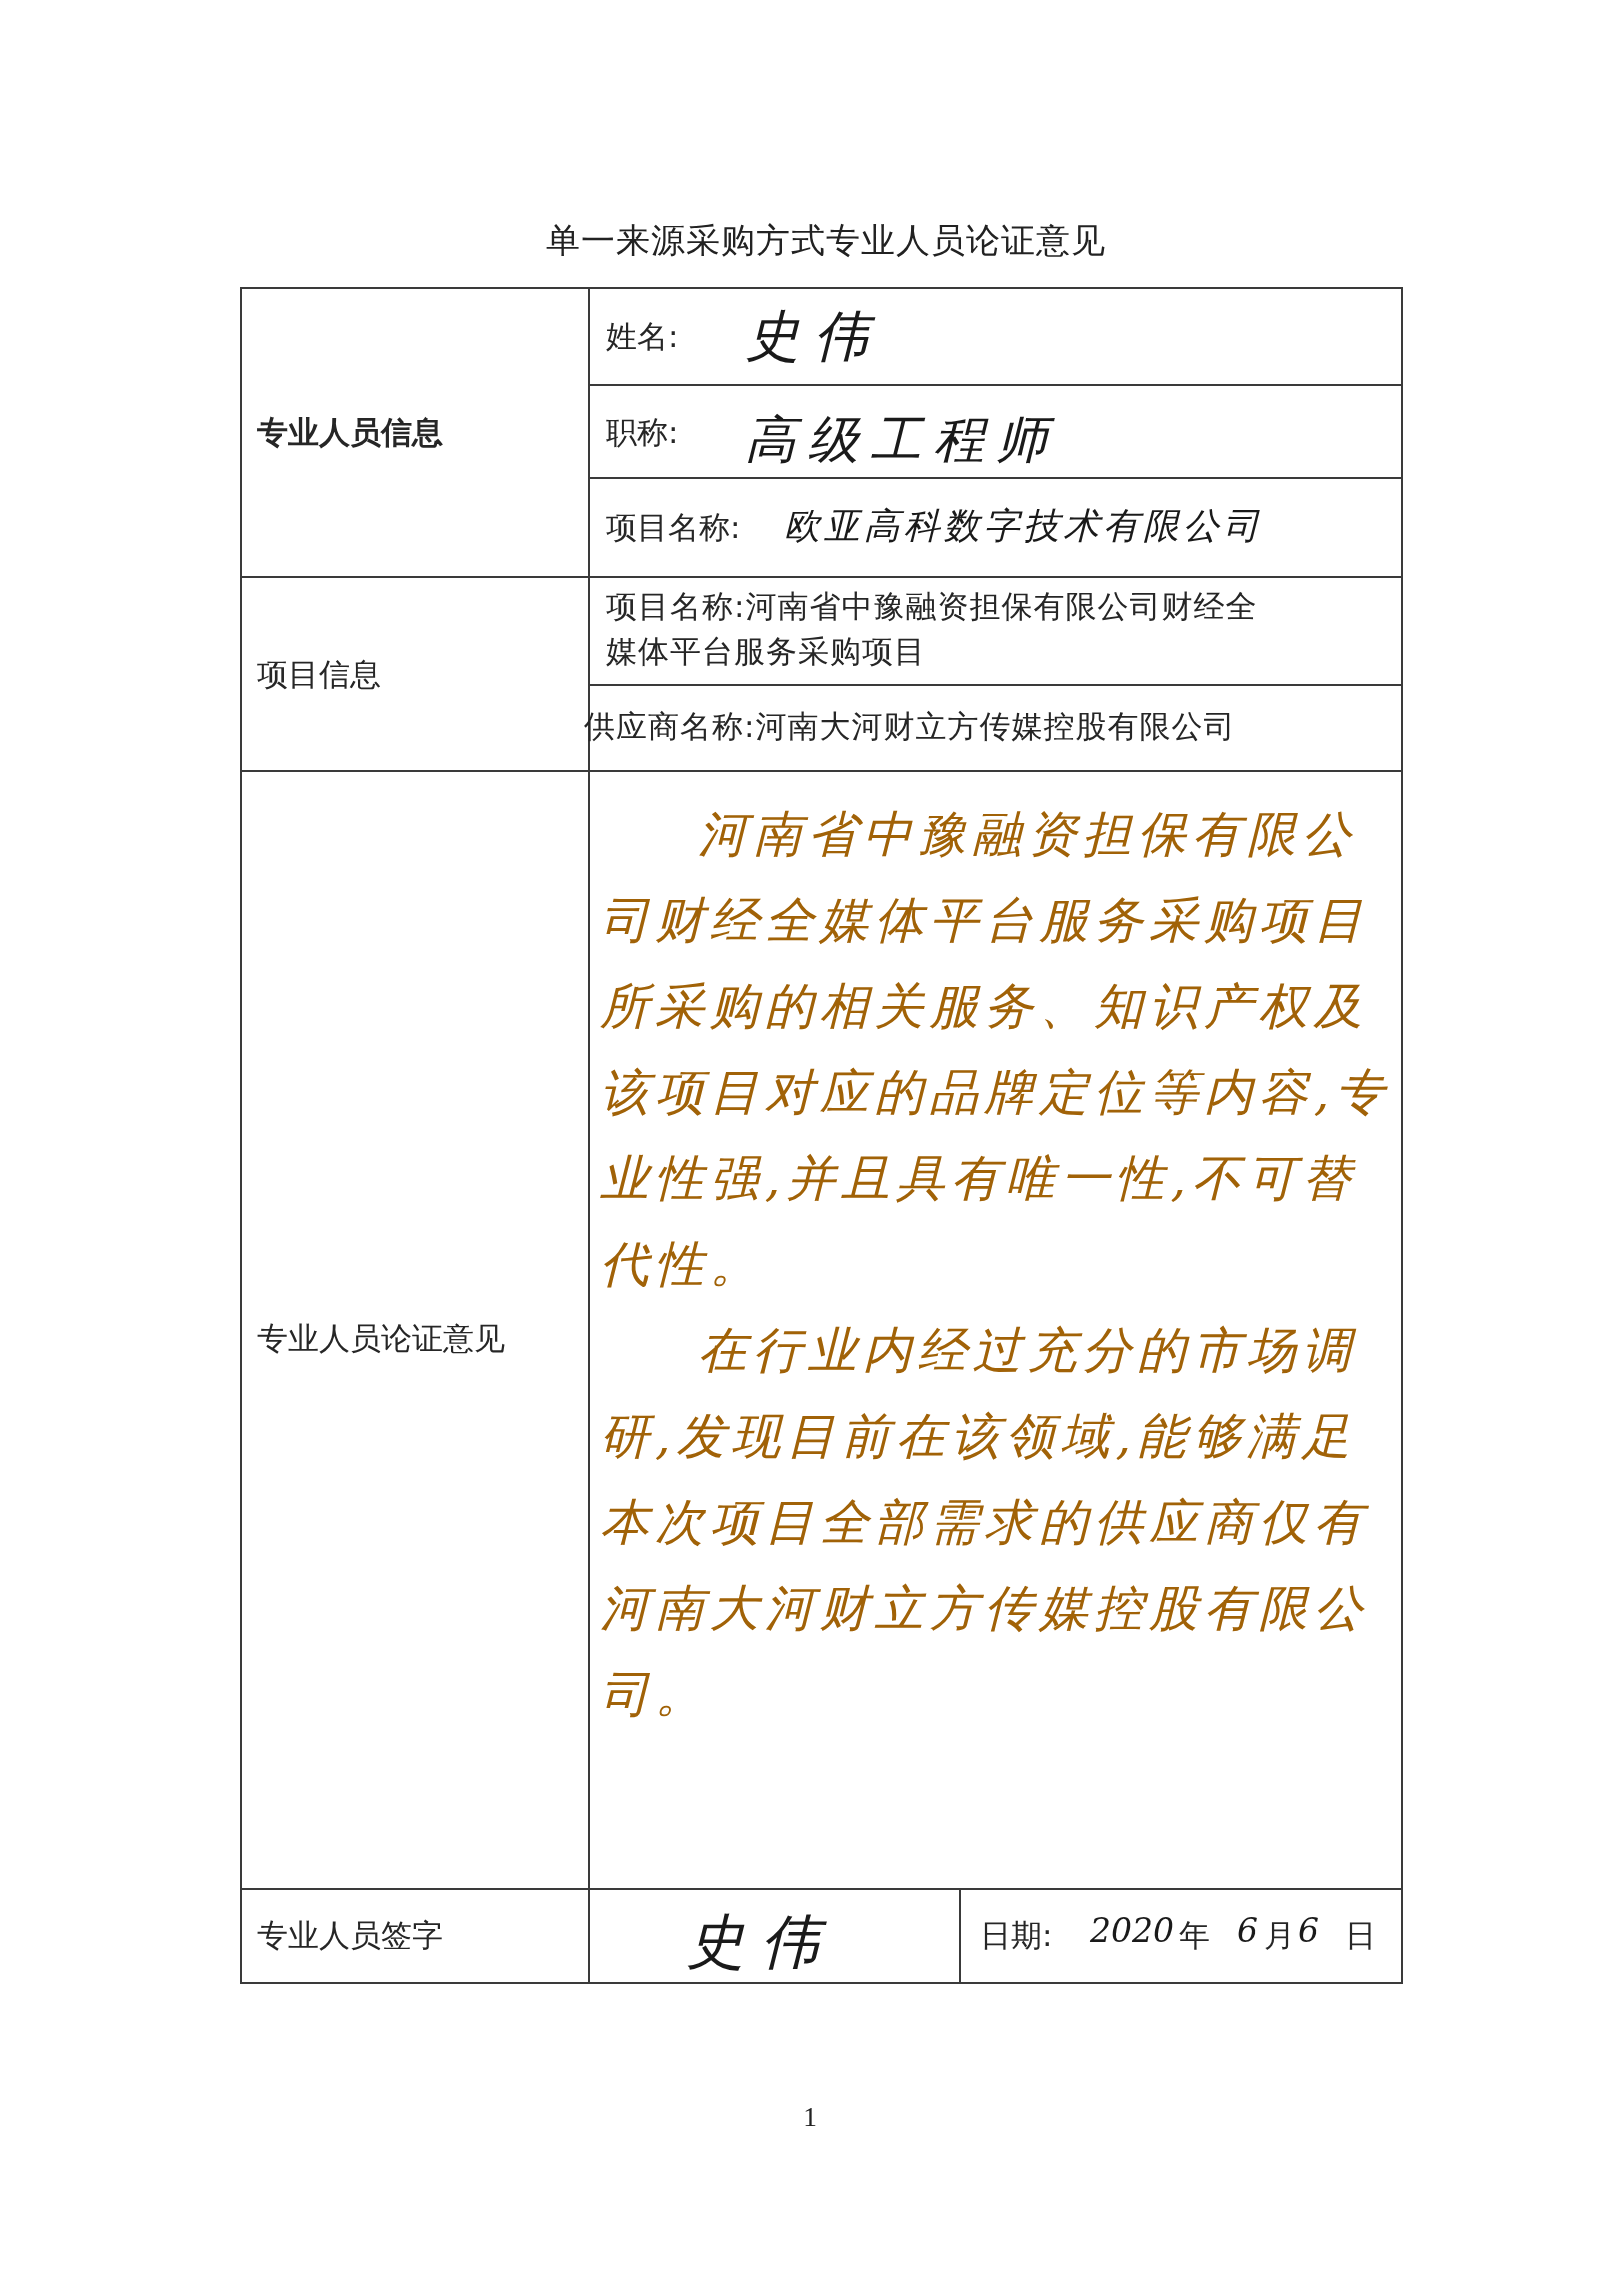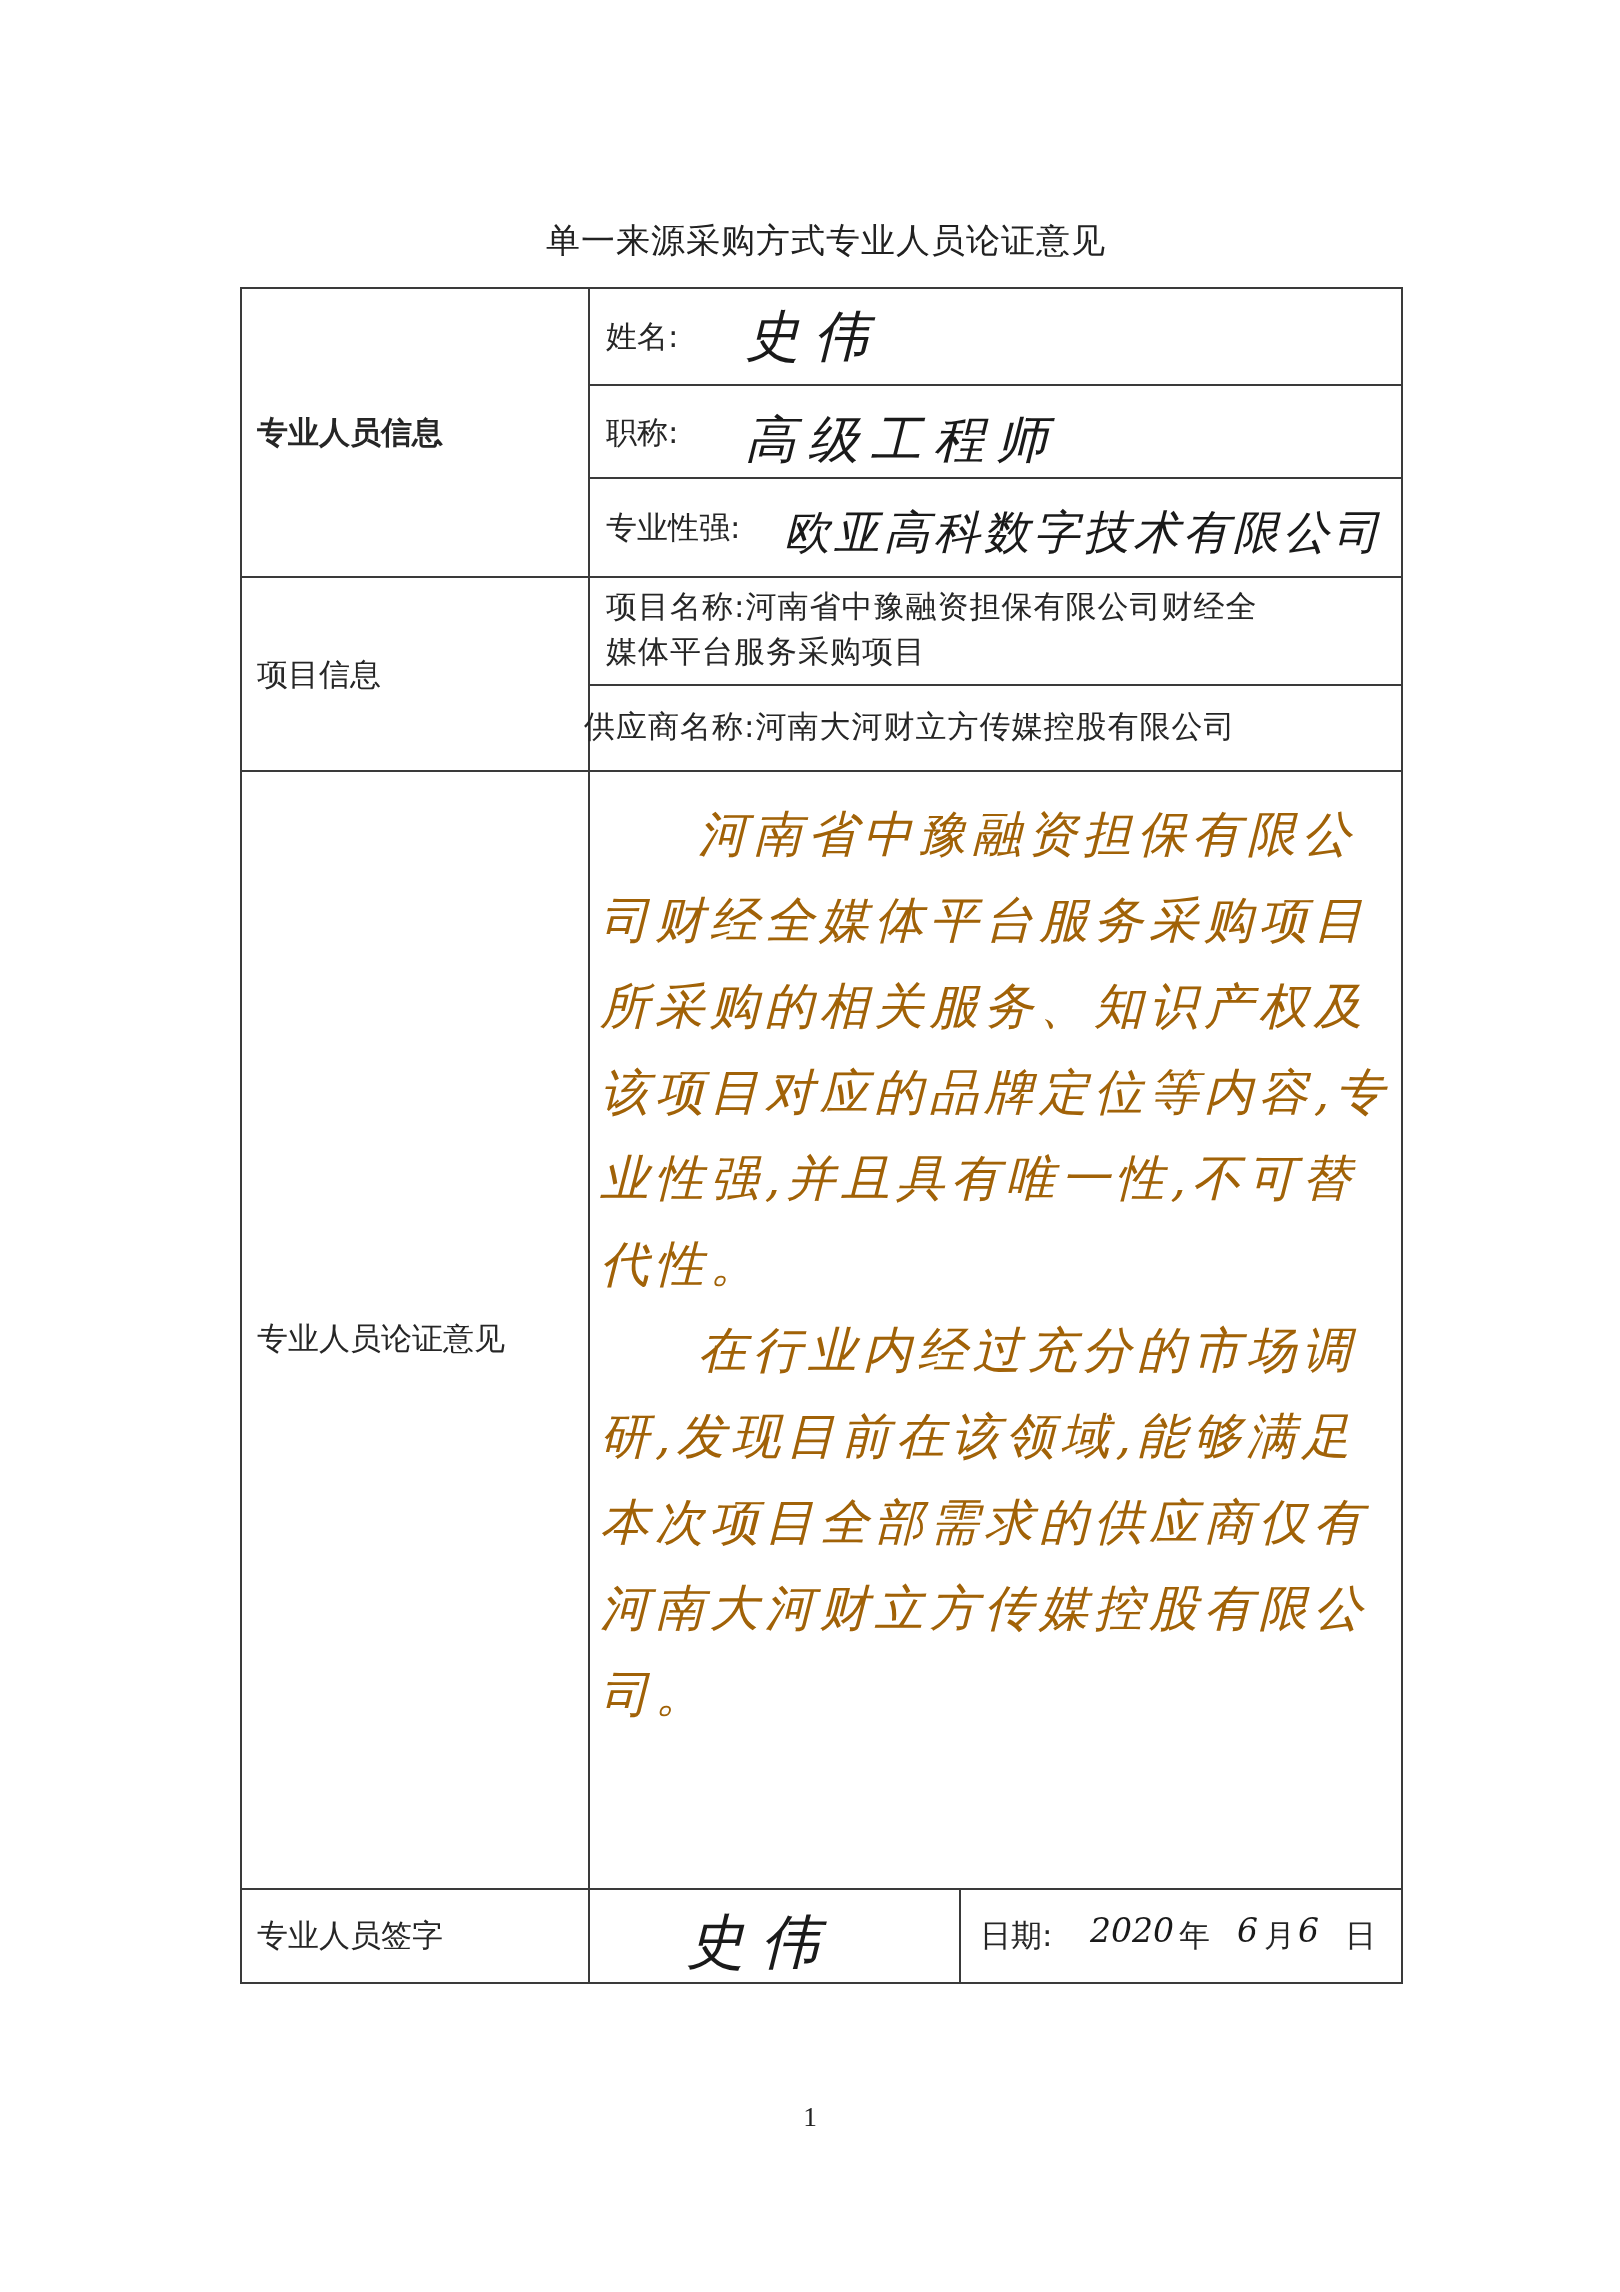--- a/index.html
+++ b/index.html
@@ -104,22 +104,22 @@
 <div class="vline" style="left:959px; top:1888px; height:96px;"></div>
 
 <div class="label" style="left:257px; top:412px;font-weight:bold;">专业人员信息</div>
 
 <div class="label" style="left:606px; top:316px;">姓名:</div>
 <div class="hand" style="left:745px; top:300px; font-size:55px; letter-spacing:13.7px;">史伟</div>
 
 <div class="label" style="left:606px; top:412px;">职称:</div>
 <div class="hand" style="left:745px; top:406px; font-size:51px; letter-spacing:11.8px;">高级工程师</div>
 
-<div class="label" style="left:606px; top:507px;">专业性强:</div>
-<div class="hand" style="left:784px; top:502px; font-size:46px; letter-spacing:3.9px;">欧亚高科数字技术有限公司</div>
+<div class="label" style="left:606px; top:507px;">项目名称:</div>
+<div class="hand" style="left:784px; top:502px; font-size:36px; letter-spacing:3.9px;">欧亚高科数字技术有限公司</div>
 
 <div class="label" style="left:257px; top:654px;">项目信息</div>
 
 <div class="printed" style="left:606px; top:582px; letter-spacing:1px;">项目名称:河南省中豫融资担保有限公司财经全</div>
 <div class="printed" style="left:606px; top:627px; letter-spacing:1px;">媒体平台服务采购项目</div>
 
 <div class="printed" style="left:584px; top:702px; letter-spacing:1px;">供应商名称:河南大河财立方传媒控股有限公司</div>
 
 <div class="label" style="left:257px; top:1318px;">专业人员论证意见</div>
 

